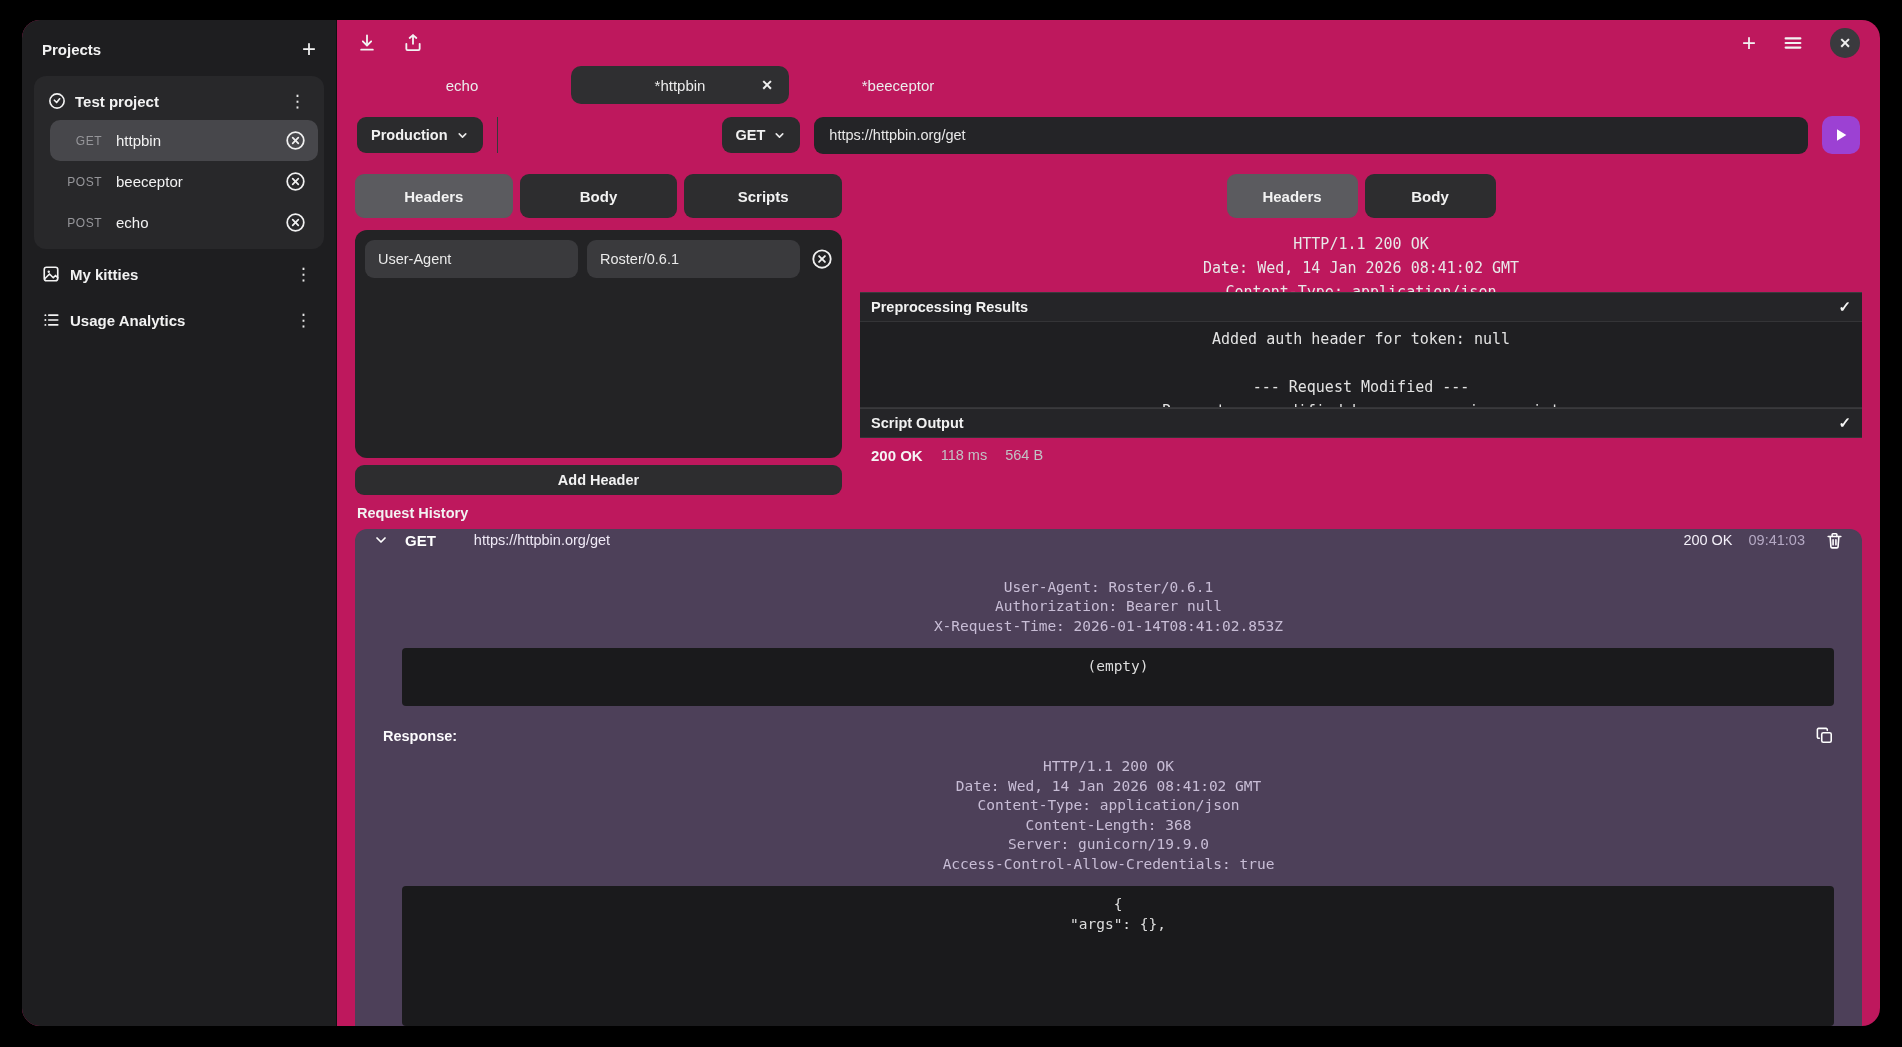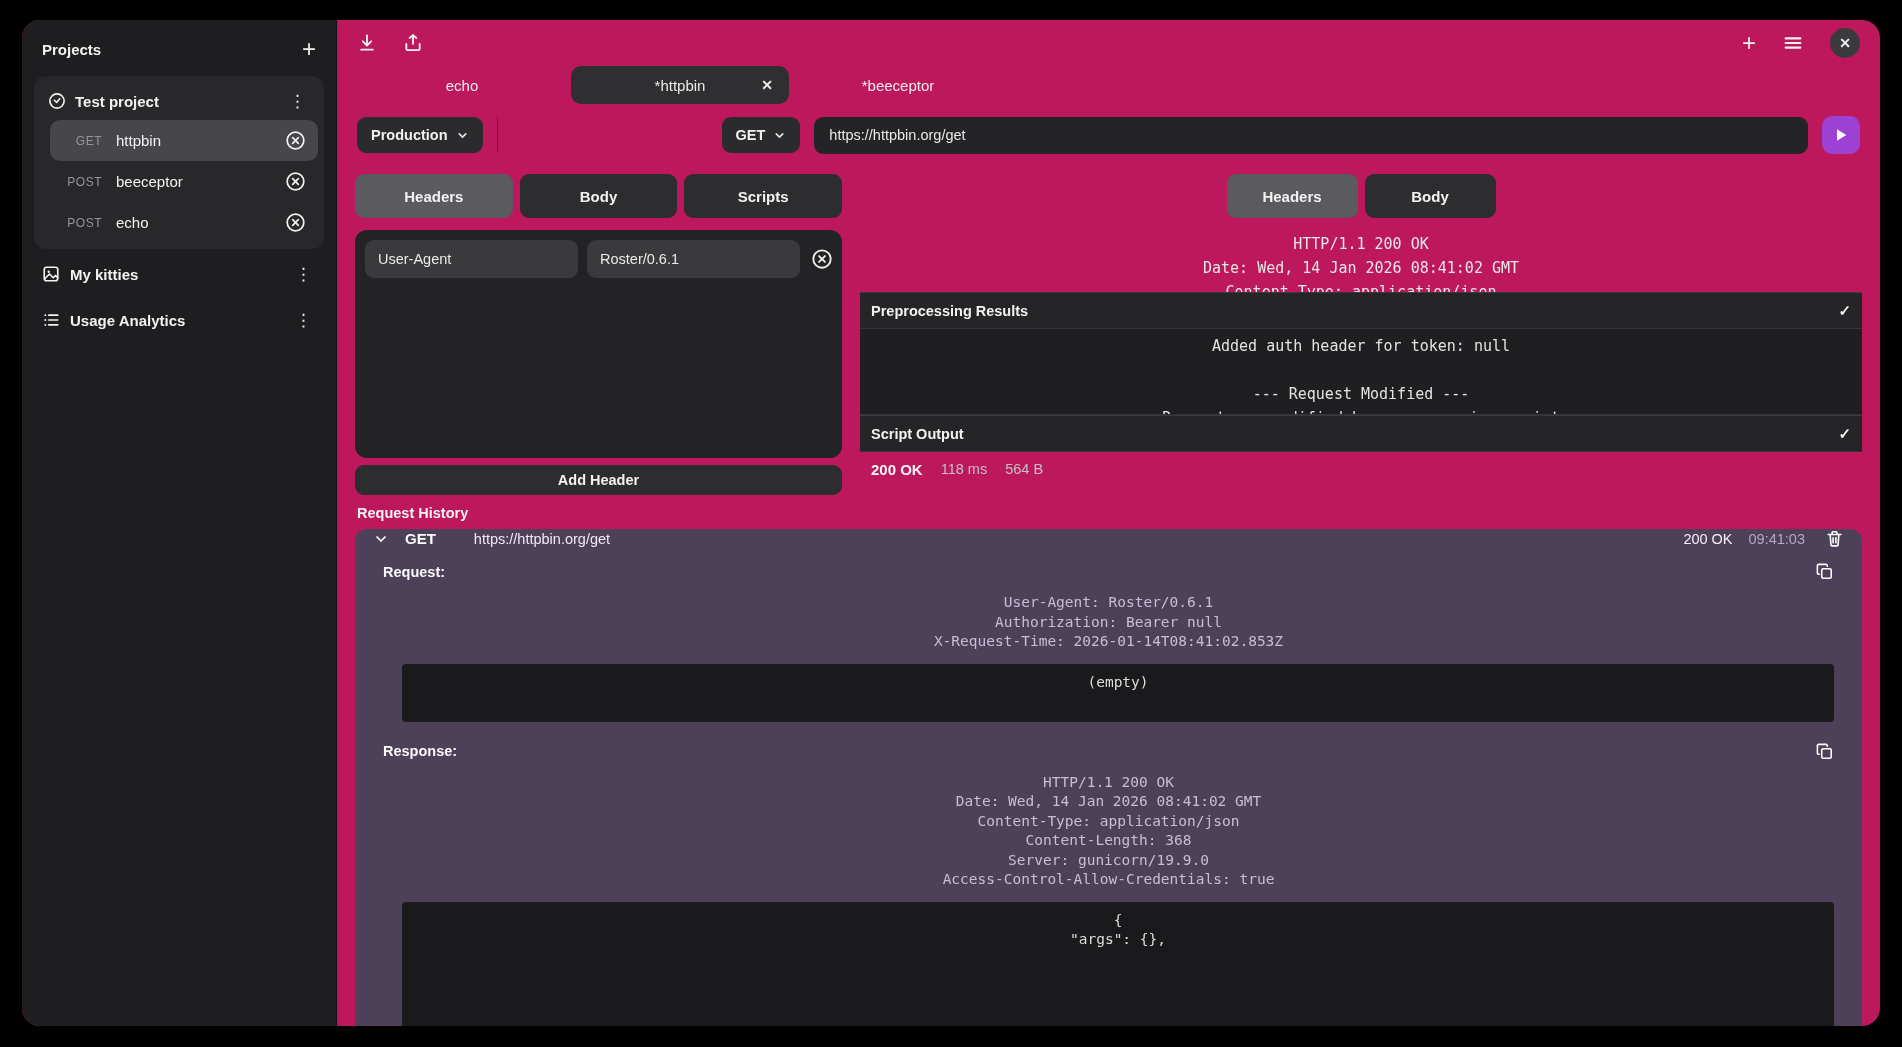--- a/index.html
+++ b/index.html
@@ -66,21 +66,21 @@
   .hdr-input { flex:1; height:38px; background:#3a3a3d; border:none; border-radius:9px;
     color:#eaeaea; font-size:14.5px; padding:0 13px; font-family:inherit; outline:none; }
   .circle-x { background:none; border:none; padding:0; margin-left:2px; }
   .add-header { margin-top:7px; height:30px; border:none; border-radius:9px; background:#2d2d2f;
     color:#f2f2f2; font-size:14.5px; font-weight:bold; font-family:inherit; }
 
   .console { margin-top:12px; display:flex; flex-direction:column; }
   .mono { font-family:"DejaVu Sans Mono", monospace;text-align:center; }
   .raw-headers { height:62px; overflow:hidden; padding:2px 10px 0; font-size:15px; line-height:24px;
     color:#e8e8e8; }
-  .cpanel-head { height:37px; display:flex; align-items:center; justify-content:space-between;
+  .cpanel-head { height:30px; display:flex; align-items:center; justify-content:space-between;
     padding:0 11px; background:#252528; border-top:1px solid #3a3a3d; border-bottom:1px solid #343437; }
   .cpanel-title { font-size:14.5px; font-weight:bold; color:#f2f2f2; }
   .check { font-size:15px; font-weight:bold; color:#f5f5f5; }
   .cpanel-body { background:#1f1f22; overflow:hidden; padding:5px 11px 0; font-size:15px;
     line-height:24px; color:#e3e3e3; }
   .cpanel-body.pre { height:86px; border-bottom:1px solid #343437; }
   .cpanel-body.script { height:80px; }
   .status-row { height:34px; display:flex; align-items:center; gap:18px; padding:0 11px; }
   .status-code { font-size:15px; font-weight:bold; color:#f5f5f5; }
   .status-meta { font-size:14.5px; color:#c2c2c5; }
@@ -341,29 +341,20 @@
                 <path d="M4 7 h16"></path>
                 <path d="M9 7 V4.5 a1 1 0 0 1 1-1 h4 a1 1 0 0 1 1 1 V7"></path>
                 <path d="M6.5 7 l1 13 a1.5 1.5 0 0 0 1.5 1.3 h6 a1.5 1.5 0 0 0 1.5-1.3 l1-13"></path>
                 <line x1="10.2" y1="11" x2="10.2" y2="17.5"></line>
                 <line x1="13.8" y1="11" x2="13.8" y2="17.5"></line>
               </svg>
           </button>
         </div>
 
         <div class="hist-body">
-          <div class="sect-row">
-            <span class="sect-label">Request:</span>
-            <button class="icon-btn">
-              <svg class="ic" width="19" height="19" viewBox="0 0 24 24" fill="none" stroke="#ffffff" stroke-width="2" stroke-linecap="round" stroke-linejoin="round">
-                  <rect x="8.5" y="8.5" width="12" height="12" rx="2"></rect>
-                  <path d="M5.5 15.5 h-1 a1.5 1.5 0 0 1-1.5-1.5 v-9.5 a1.5 1.5 0 0 1 1.5-1.5 h9.5 a1.5 1.5 0 0 1 1.5 1.5 v1"></path>
-                </svg>
-            </button>
-          </div>
           <div class="hist-lines mono">
             <div>User-Agent: Roster/0.6.1</div>
             <div>Authorization: Bearer null</div>
             <div>X-Request-Time: 2026-01-14T08:41:02.853Z</div>
           </div>
           <div class="body-box empty mono">(empty)</div>
 
           <div class="sect-row">
             <span class="sect-label">Response:</span>
             <button class="icon-btn">

